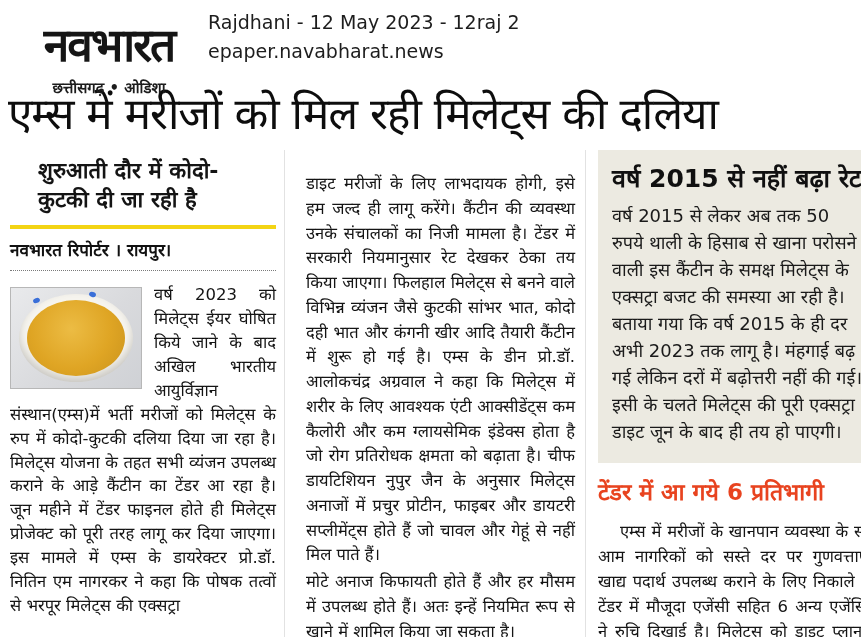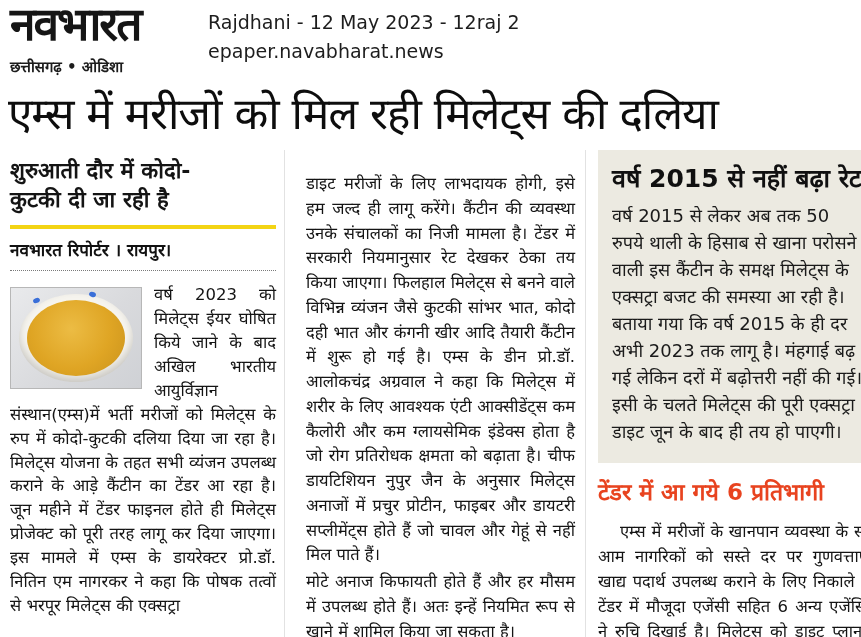--- a/index.html
+++ b/index.html
@@ -2,36 +2,36 @@
 <html><head>
 <meta charset="utf-8">
 <style>
   html,body{margin:0;padding:0;background:#fff;}
   #page{
     position:relative;width:861px;height:637px;overflow:hidden;background:#fff;
     font-family:"DejaVu Sans","Liberation Sans",sans-serif;color:#111;
   }
   
   #masthead{position:relative;height:80px;}
-  .logo-block{position:absolute;left:10px;top:0;width:198px;}
+  .logo-block{position:absolute;left:10px;top:21px;width:198px;text-align:center;}
   .logo-text{font-size:46px;font-weight:900;letter-spacing:-2px;line-height:1.05;color:#151515;}
   .logo-tagline{font-size:15px;font-weight:700;color:#1c1c1c;margin-top:8px;}
   .edition{position:absolute;left:208px;top:8px;font-size:19px;color:#1d1d1d;line-height:1.5;}
   
   #headline{
     margin:2px 8px 0 8px;font-size:44px;font-weight:400;color:#0d0d0d;
     white-space:nowrap;overflow:hidden;letter-spacing:-1px;
   }
   
   #columns{display:flex;margin:8px 0 0 10px;align-items:stretch;}
   .col1{width:266px;flex:0 0 auto;padding-right:8px;}
   .col2{width:276px;flex:0 0 auto;padding:22px 10px 0 14px;border-left:1px solid #e2e2e2;border-right:1px solid #e2e2e2;}
   .col3{width:282px;flex:0 0 auto;padding-left:12px;}
   
-  .subhead{font-size:22px;font-weight:800;line-height:1.32;color:#141414;padding-top:6px;}
+  .subhead{font-size:22px;font-weight:800;line-height:1.32;color:#141414;padding-top:6px;margin-left:28px;}
   .yellow-rule{height:4px;background:#f3d414;margin:11px 0 9px 0;}
   .byline{font-size:17px;font-weight:700;margin:4px 0 9px 0;}
   .dotted-rule{border-top:1px dotted #7a7a7a;margin:0 0 12px 0;}
   .body-text{font-size:16.5px;line-height:1.45;text-align:justify;color:#141414;}
   
   .photo{
     float:left;width:132px;height:102px;margin:4px 12px 4px 0;
     background:linear-gradient(135deg,#e9eaec 0%,#d9dadd 55%,#cfd1d5 100%);
     border:1px solid #b7b7b7;position:relative;box-sizing:border-box;
   }

